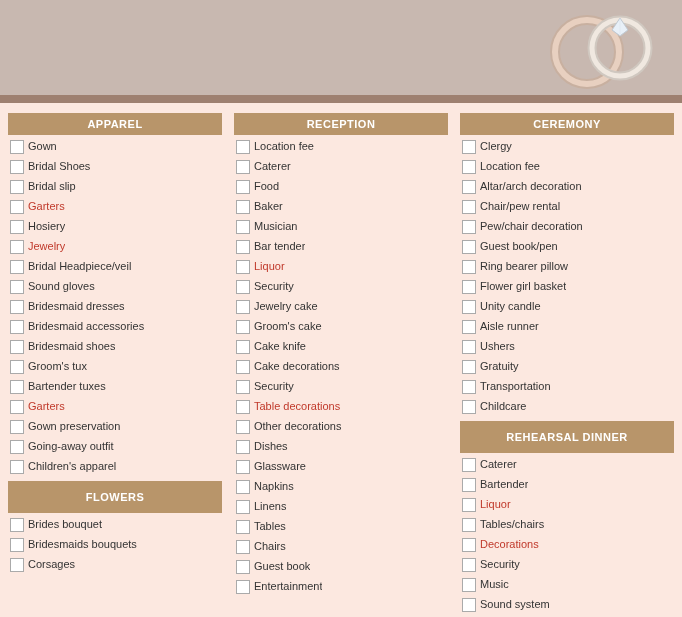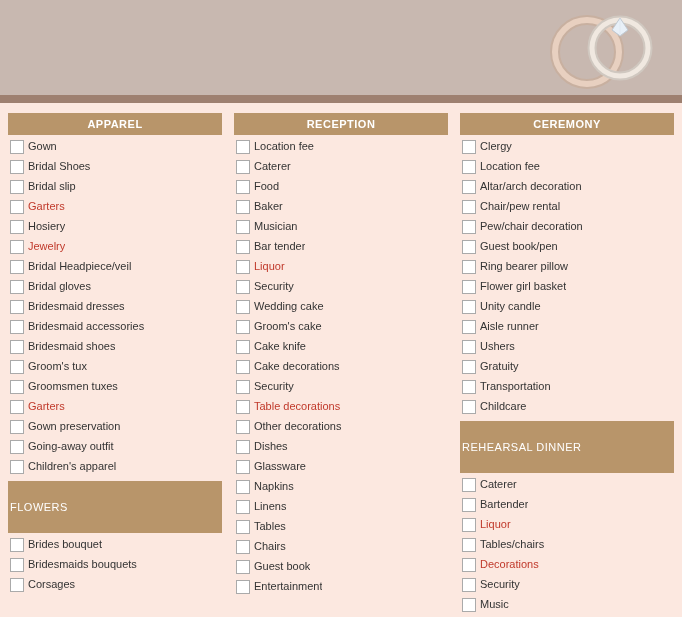--- a/index.html
+++ b/index.html
@@ -87,23 +87,24 @@
       text-overflow: ellipsis;
     }
 
     .item-text.highlight {
       color: #c0392b;
     }
 
     .sub-header {
       background: #b8956a;
       color: white;
-      font-weight: normal;
+      font-weight: bold;
       font-size: 11px;
-      padding: 20px 2px;
+      text-align: center;
+      padding: 10px 2px;
       margin-top: 4px;
       margin-bottom: 2px;
       letter-spacing: 0.5px;
     }
   </style>
 </head>
 <body>
 
 <div class="header">
   <h1 class="header-title"></h1>
@@ -152,41 +153,41 @@
         <div class="checklist-item">
           <div class="checkbox"></div>
           <span class="item-text highlight">Jewelry</span>
         </div>
         <div class="checklist-item">
           <div class="checkbox"></div>
           <span class="item-text">Bridal Headpiece/veil</span>
         </div>
         <div class="checklist-item">
           <div class="checkbox"></div>
-          <span class="item-text">Bridal gloves</span>
+          <span class="item-text">Sound gloves</span>
         </div>
         <div class="checklist-item">
           <div class="checkbox"></div>
           <span class="item-text">Bridesmaid dresses</span>
         </div>
         <div class="checklist-item">
           <div class="checkbox"></div>
           <span class="item-text">Bridesmaid accessories</span>
         </div>
         <div class="checklist-item">
           <div class="checkbox"></div>
           <span class="item-text">Bridesmaid shoes</span>
         </div>
         <div class="checklist-item">
           <div class="checkbox"></div>
           <span class="item-text">Groom's tux</span>
         </div>
         <div class="checklist-item">
           <div class="checkbox"></div>
-          <span class="item-text">Groomsmen tuxes</span>
+          <span class="item-text">Bartender tuxes</span>
         </div>
         <div class="checklist-item">
           <div class="checkbox"></div>
           <span class="item-text highlight">Garters</span>
         </div>
         <div class="checklist-item">
           <div class="checkbox"></div>
           <span class="item-text">Gown preservation</span>
         </div>
         <div class="checklist-item">
@@ -245,21 +246,21 @@
         <div class="checklist-item">
           <div class="checkbox"></div>
           <span class="item-text highlight">Liquor</span>
         </div>
         <div class="checklist-item">
           <div class="checkbox"></div>
           <span class="item-text">Security</span>
         </div>
         <div class="checklist-item">
           <div class="checkbox"></div>
-          <span class="item-text">Wedding cake</span>
+          <span class="item-text">Jewelry cake</span>
         </div>
         <div class="checklist-item">
           <div class="checkbox"></div>
           <span class="item-text">Groom's cake</span>
         </div>
         <div class="checklist-item">
           <div class="checkbox"></div>
           <span class="item-text">Cake knife</span>
         </div>
         <div class="checklist-item">

